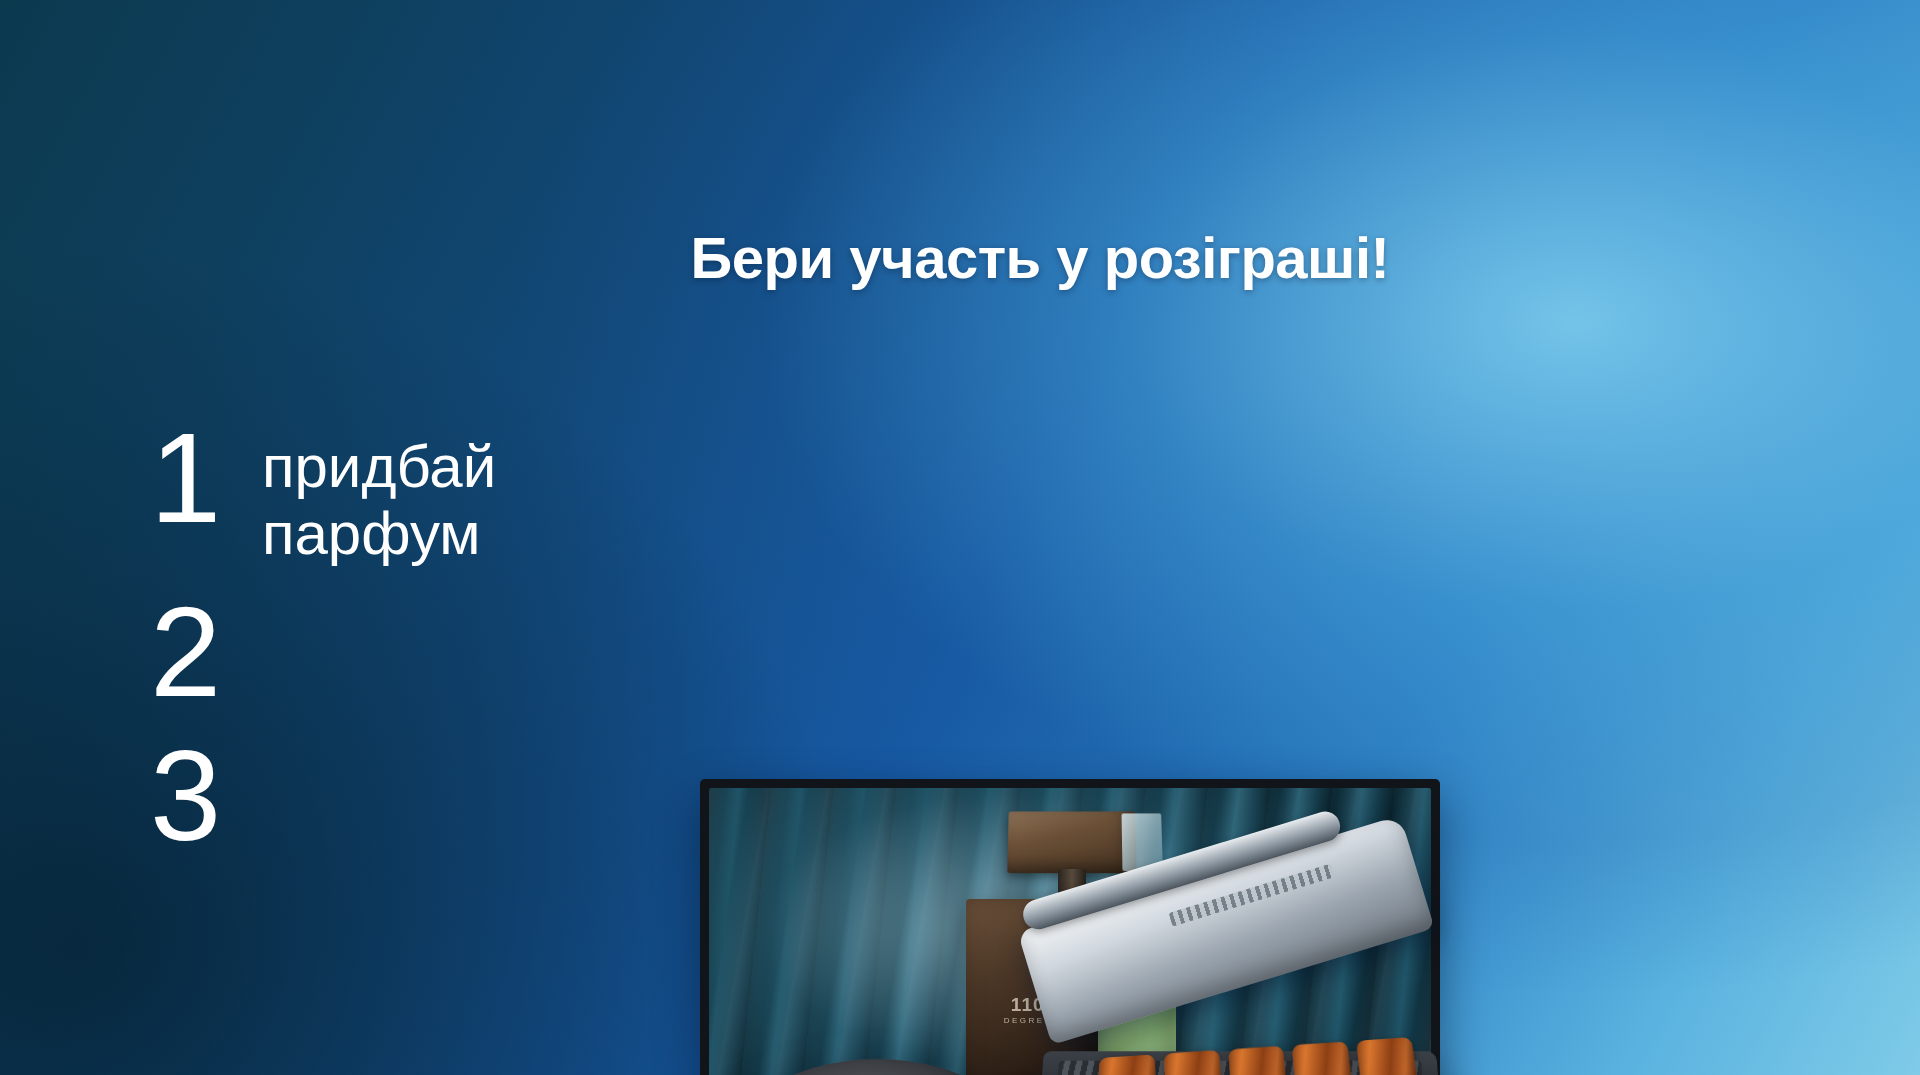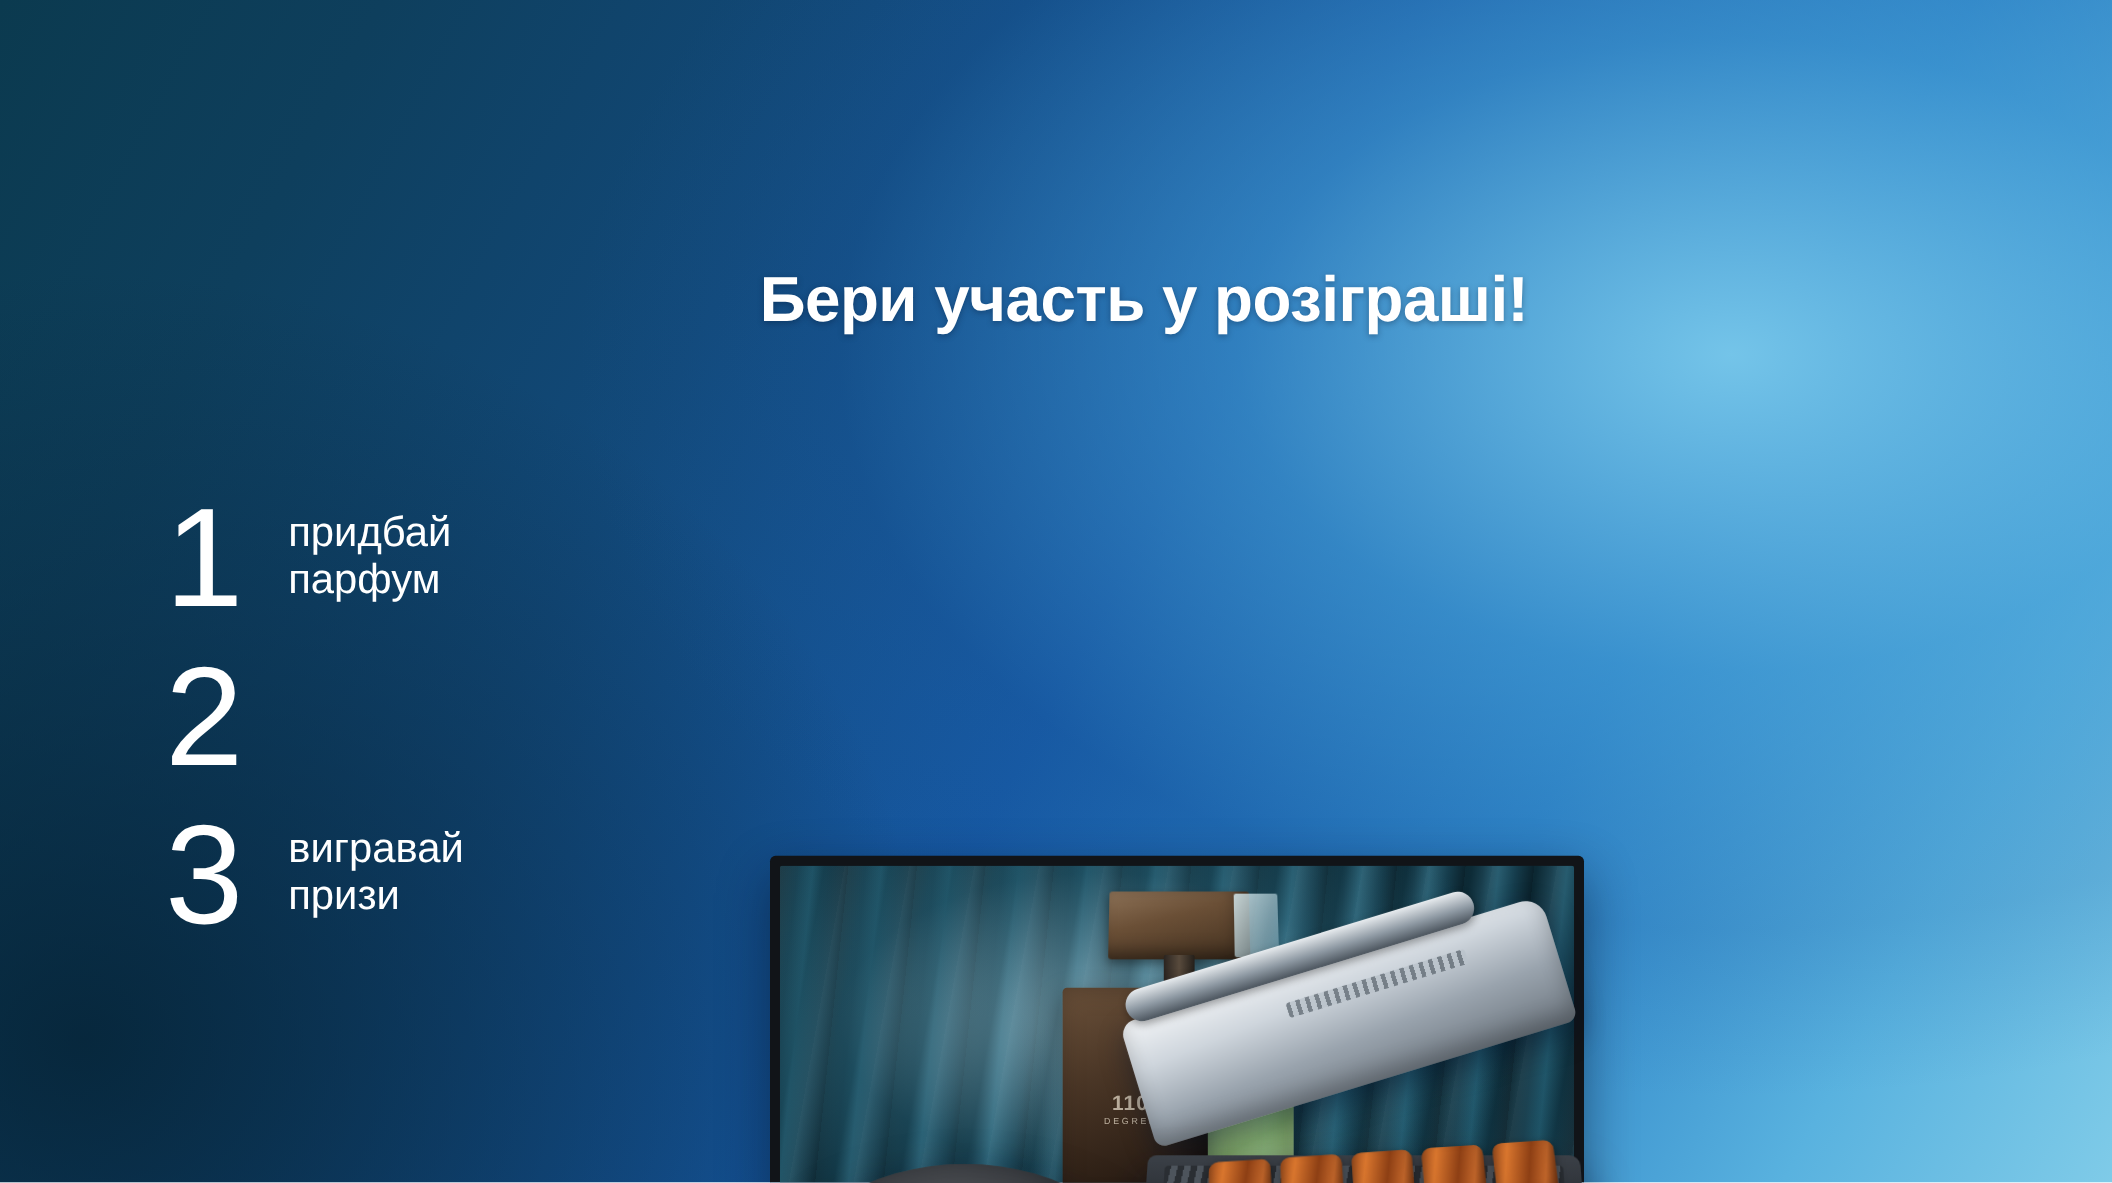--- a/index.html
+++ b/index.html
@@ -16,21 +16,21 @@
       linear-gradient(118deg, #0b3a4f 0%, #0e3f5d 14%, #12497a 32%, #1658a2 52%, #2a7fc4 72%, #59b2df 88%, #7fcbe8 100%);
     overflow: hidden;
   }
   
   #banner::after {
     content: "";
     position: absolute; inset: 0;
     background: radial-gradient(ellipse 1100px 1000px at 4% 88%, rgba(4,30,45,0.75) 0%, rgba(6,35,55,0.35) 40%, rgba(0,0,0,0) 70%);
     pointer-events: none;
   }
-  #banner > * { position: relative; z-index: 2; margin-top: 15px; }
+  #banner > * { position: relative; z-index: 2; }
 
   
   .headline {
     position: absolute;
     left: 0; right: 0;
     top: 224px;
     text-align: center;
     color: #ffffff;
     font-size: 58px;
     font-weight: bold;
@@ -56,21 +56,21 @@
     font-size: 128px;
     line-height: 0.92;
     font-weight: 400;
     width: 112px;
     flex: 0 0 112px;
     text-align: left;
     letter-spacing: -4px;
   }
   .step-text {
     color: #ffffff;
-    font-size: 38px;
+    font-size: 60px;
     line-height: 1.12;
     padding-top: 14px;
     font-weight: 400;
     white-space: pre-line;
   }
 
   
   .stage {
     position: absolute;
     left: 700px; top: 230px;
@@ -255,22 +255,20 @@
     <div class="step">
       <div class="step-num">1</div>
       <div class="step-text">придбай
 парфум</div>
     </div>
     <div class="step">
       <div class="step-num">2</div>
     </div>
     <div class="step">
       <div class="step-num">3</div>
-      <div class="step-text">вигравай
-призи</div>
     </div>
   </div>
 
   <div class="stage">
 
     <div class="tv">
       <div class="tv-screen"></div>
 
     </div>
 

